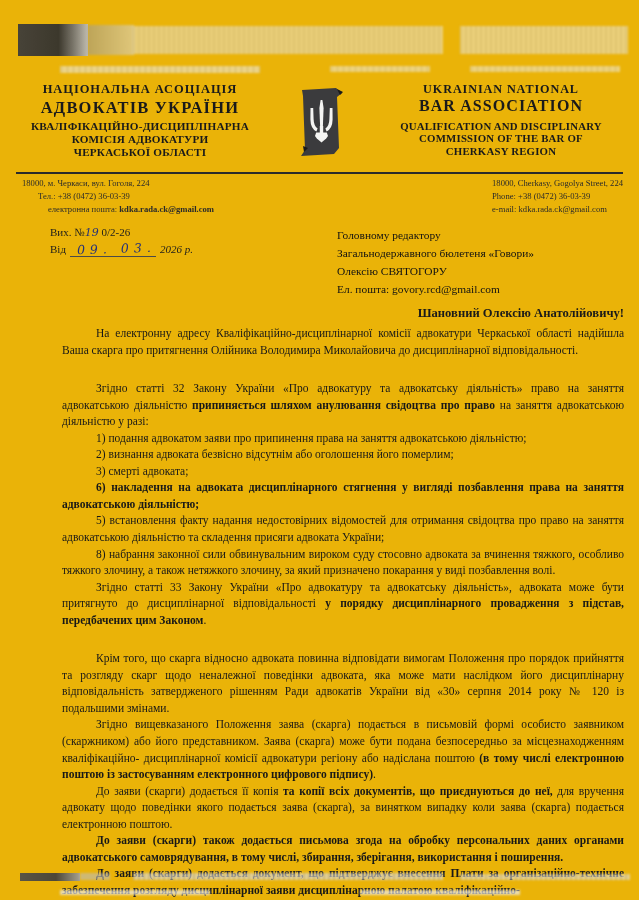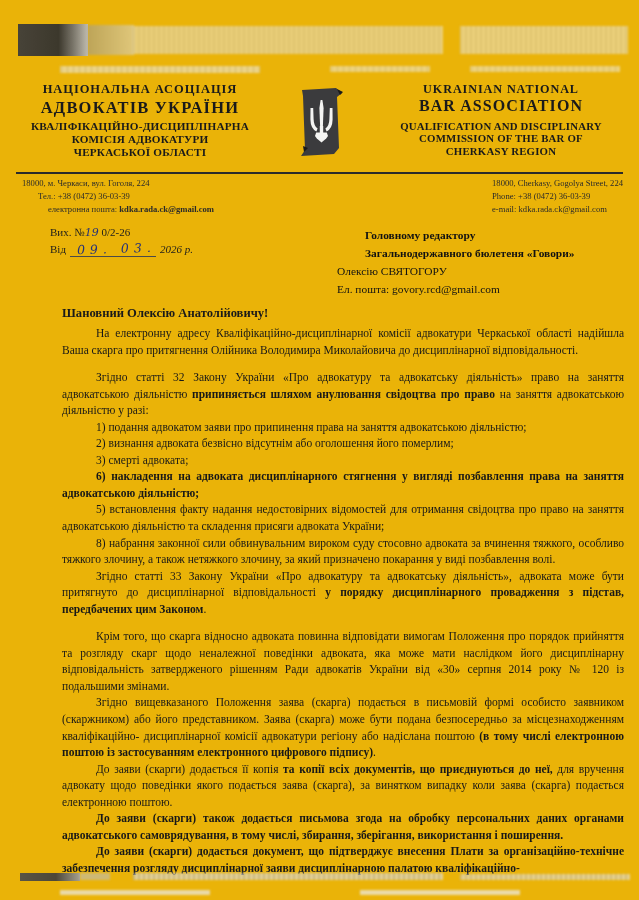--- a/index.html
+++ b/index.html
@@ -199,43 +199,43 @@
   }
 
   
   .addressee {
     position: absolute;
     left: 337px; top: 226px;
     font-size: 11.4px;
     line-height: 1.58;
     color: #121212;
   }
-  .addressee .b { font-weight: bold; margin-left: 28px; }
+  .addressee .b { font-weight: normal; }
 
   
   .body-wrap {
     position: absolute;
     left: 62px; top: 306px;
     width: 562px;
   }
   .salutation {
-    text-align: left;
+    text-align: right;
     font-weight: bold;
     font-size: 12.6px;
     margin-bottom: 4px;
   }
   p.par {
     margin: 0;
     font-size: 11.5px;
     line-height: 1.44;
     text-align: justify;
     text-indent: 34px;
     color: #181818;
   }
-  p.par.spaced { margin-top: 11px; }
+  p.par.spaced { margin-top: 22px; }
   p.par b { font-weight: bold; }
   .all-bold { font-weight: bold; }
 </style>
 </head>
 <body>
 
 <div class="page">
 
   <div class="artifact-band art-dark-block"></div>
   <div class="artifact-band art-smudge-a"></div>

